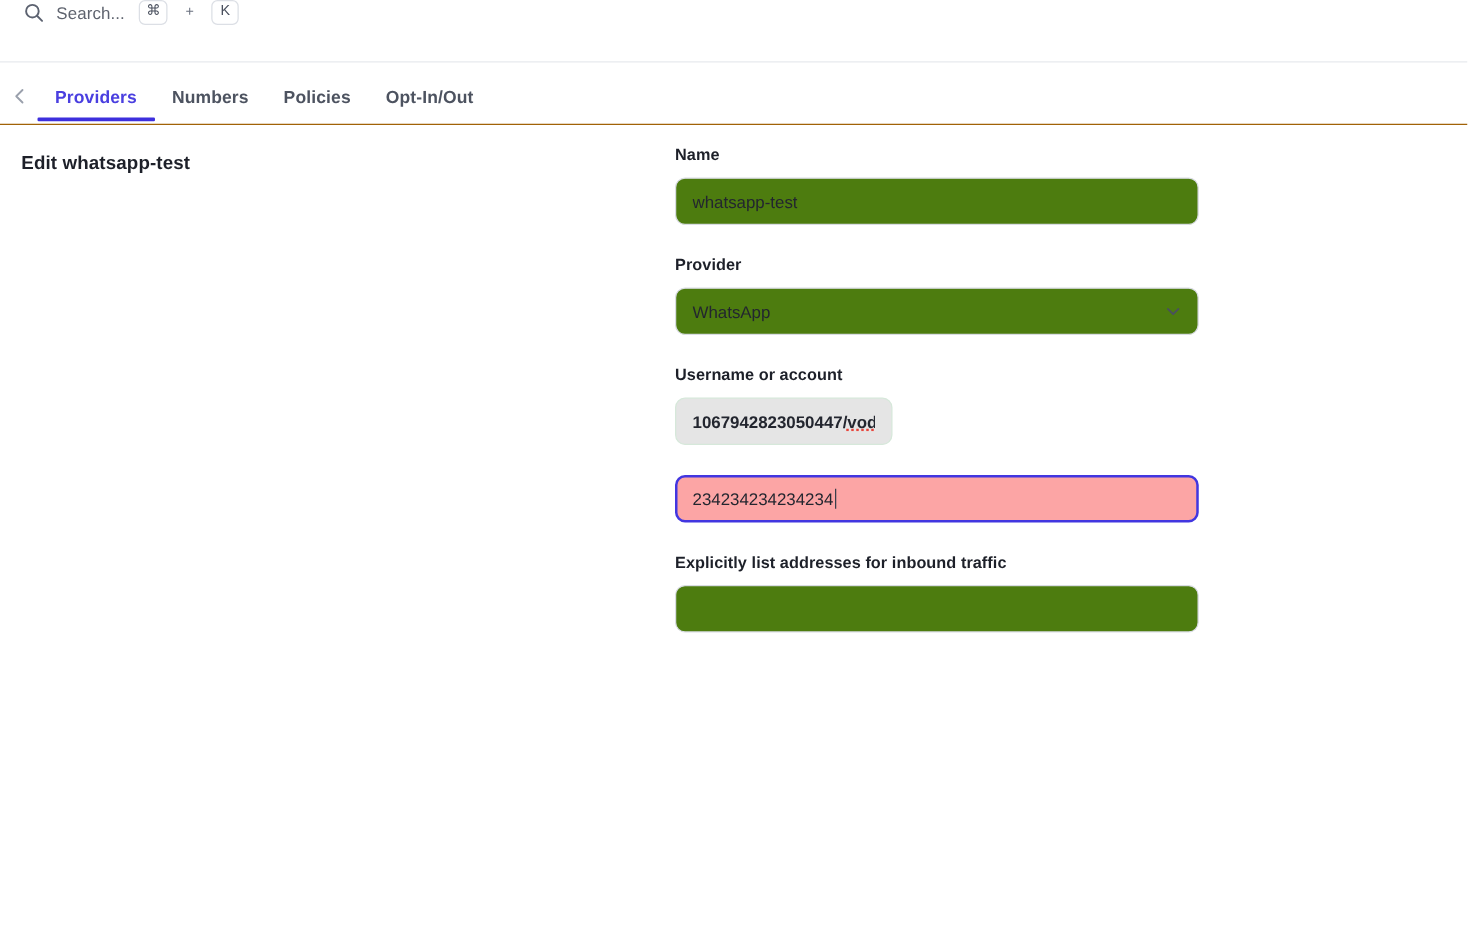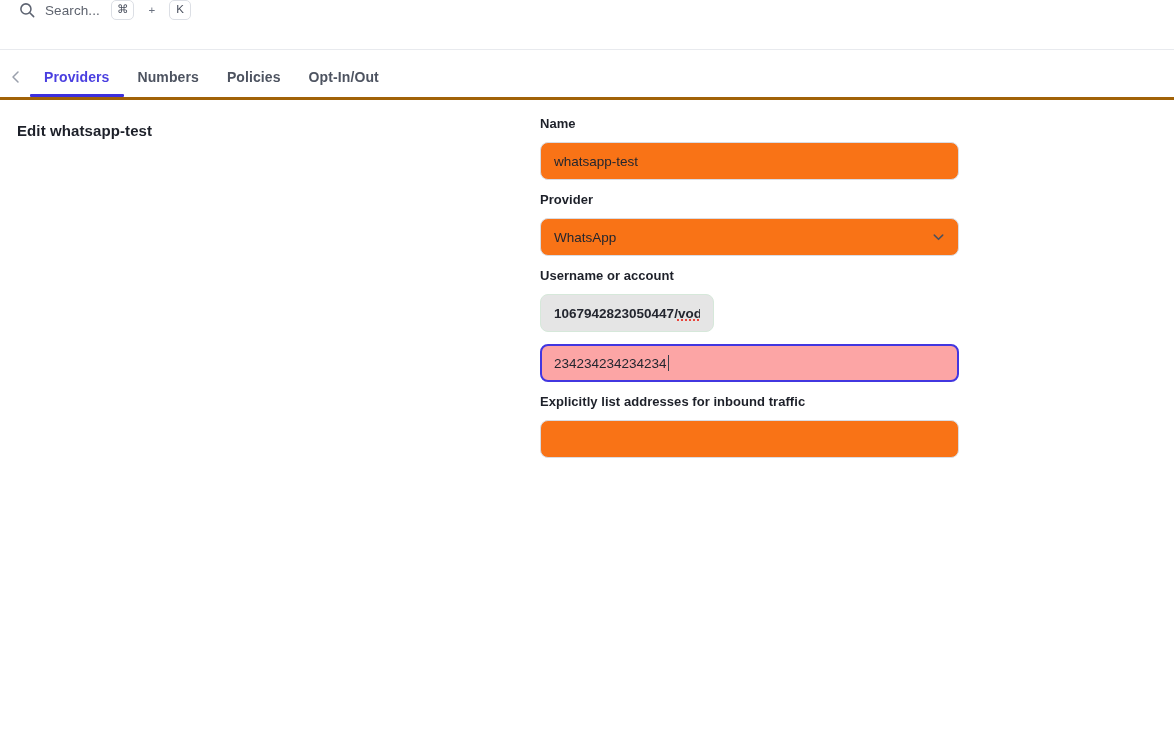--- a/index.html
+++ b/index.html
@@ -50,21 +50,21 @@
   .kbd-plus {
     font-size: 11.5px;
     color: #6b7280;
     margin: 0 5px;
   }
 
   
   .tabrow {
     position: relative;
     height: 50px;
-    border-bottom: 3px solid #a16207;
+    border-bottom: 1px solid #a16207;
     display: flex;
     align-items: flex-start;
     padding-left: 8px;
   }
   .back-chev {
     width: 16px; height: 16px;
     margin: 19px 6px 0 0;
     color: #9aa0ac;
     flex: none;
   }
@@ -103,37 +103,37 @@
     font-weight: bold;
     color: #1d2029;
     letter-spacing: .1px;
   }
 
   .form {
     width: 419px;
     margin-left: 540px;
     padding-top: 16px;
   }
-  .field { margin-bottom: 12px; }
+  .field { margin-bottom: 24px; }
   .field:last-child { margin-bottom: 0; }
   .field-label {
     display: block;
     font-size: 13px;
     font-weight: bold;
     color: #1d2029;
     margin-bottom: 11px;
     letter-spacing: .05px;
   }
 
   .input {
     width: 100%;
     height: 38px;
     border: 1px solid #d9dce3;
     border-radius: 8px;
-    background: #f97316;
+    background: #4d7c0f;
     font-family: "Liberation Sans", sans-serif;
     font-size: 13.5px;
     color: #23262f;
     padding: 0 13px;
     outline: none;
     display: flex;
     align-items: center;
   }
   .input::placeholder { color: #9aa0ac; }
 

